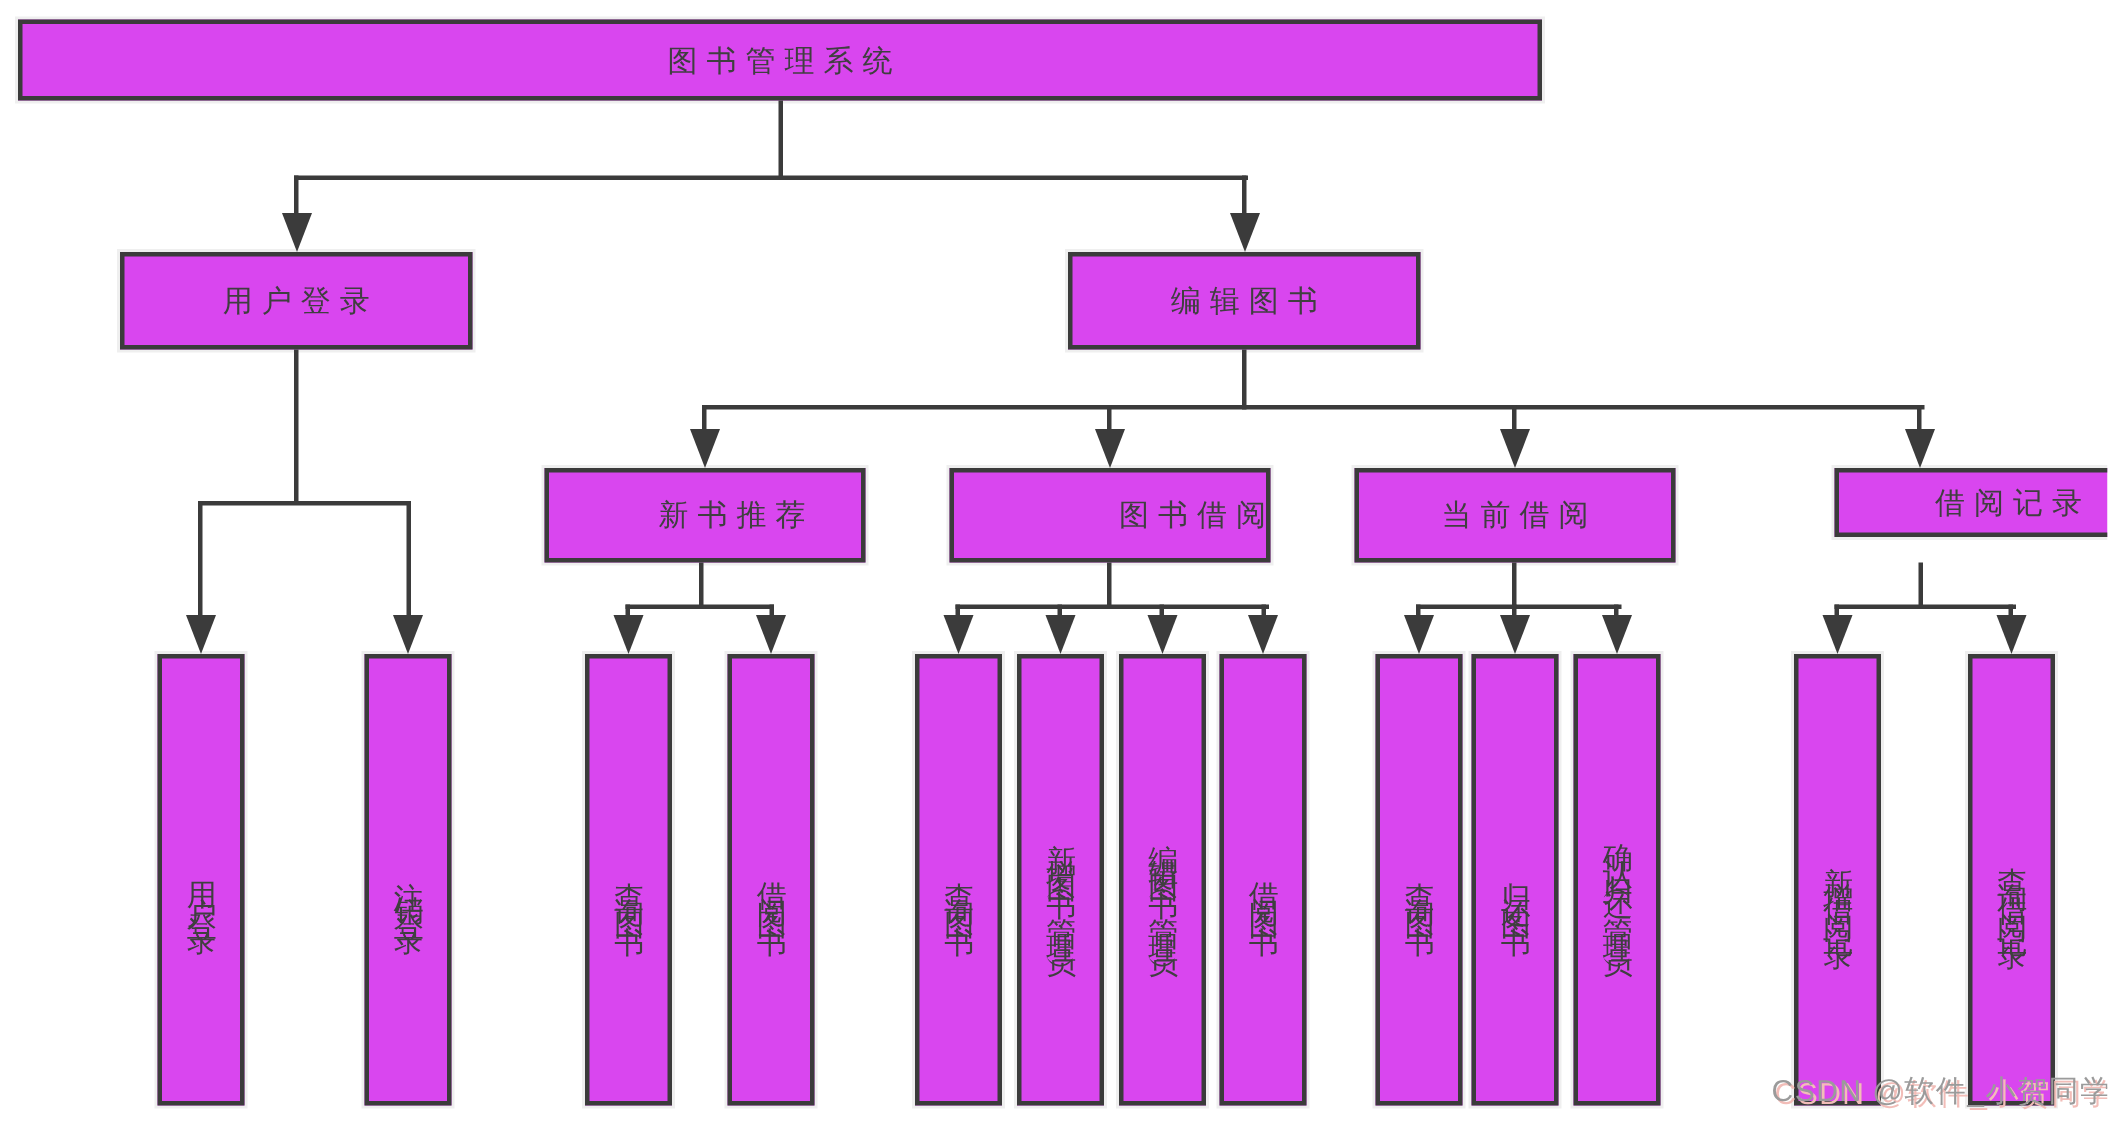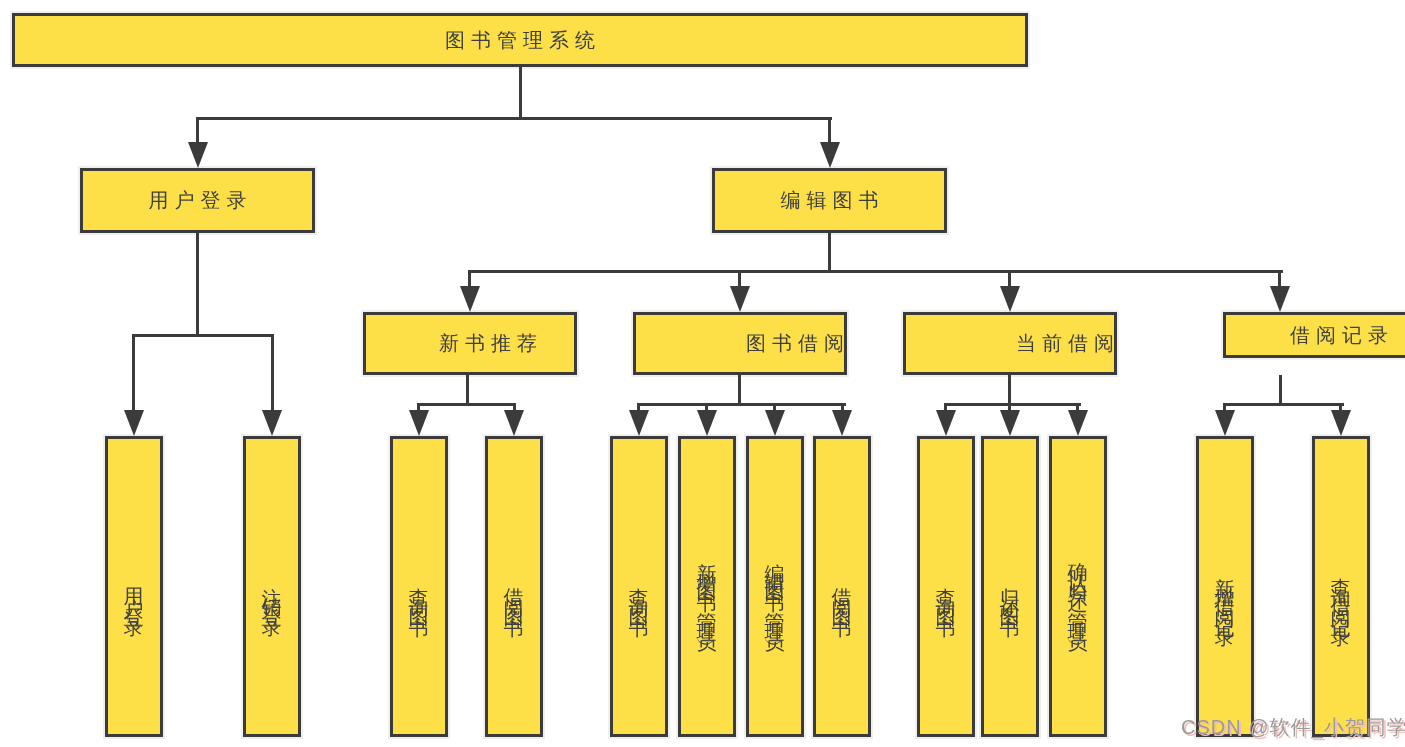--- a/index.html
+++ b/index.html
@@ -13,21 +13,21 @@
     width:1405px;
     height:747px;
     background:var(--bg);
     overflow:hidden;
     font-family:"Liberation Sans","DejaVu Sans",sans-serif;
     color:var(--text);
   }
   .node{
     position:absolute;
     box-sizing:border-box;
-    background:#fde047;
+    background:#d946ef;
     border:3px solid var(--line);
     display:flex;
     align-items:center;
     justify-content:center;
     box-shadow:0 0 0 2px rgba(120,120,120,0.12);
   }
   .node .lbl{
     font-size:20px;
     letter-spacing:6px;
     margin-right:-6px;
@@ -75,21 +75,21 @@
   <div class="node" style="left:712px;top:168px;width:235px;height:65px;">
     <span class="lbl">编辑图书</span>
   </div>
 
   <div class="node" style="left:363px;top:312px;width:214px;height:63px;padding-left:36px;">
     <span class="lbl">新书推荐</span>
   </div>
   <div class="node" style="left:633px;top:312px;width:214px;height:63px;justify-content:flex-end;">
     <span class="lbl">图书借阅</span>
   </div>
-  <div class="node" style="left:903px;top:312px;width:214px;height:63px;justify-content:flex-end;">
+  <div class="node" style="left:903px;top:312px;width:214px;height:63px;">
     <span class="lbl">当前借阅</span>
   </div>
   <div class="node" style="left:1223px;top:312px;width:214px;height:46px;padding-left:18px;">
     <span class="lbl">借阅记录</span>
   </div>
 
   <div class="node leaf" style="left:105px;top:436px;width:58px;height:301px;">
     <span class="lbl">用户登录</span>
   </div>
   <div class="node leaf" style="left:243px;top:436px;width:58px;height:301px;">

